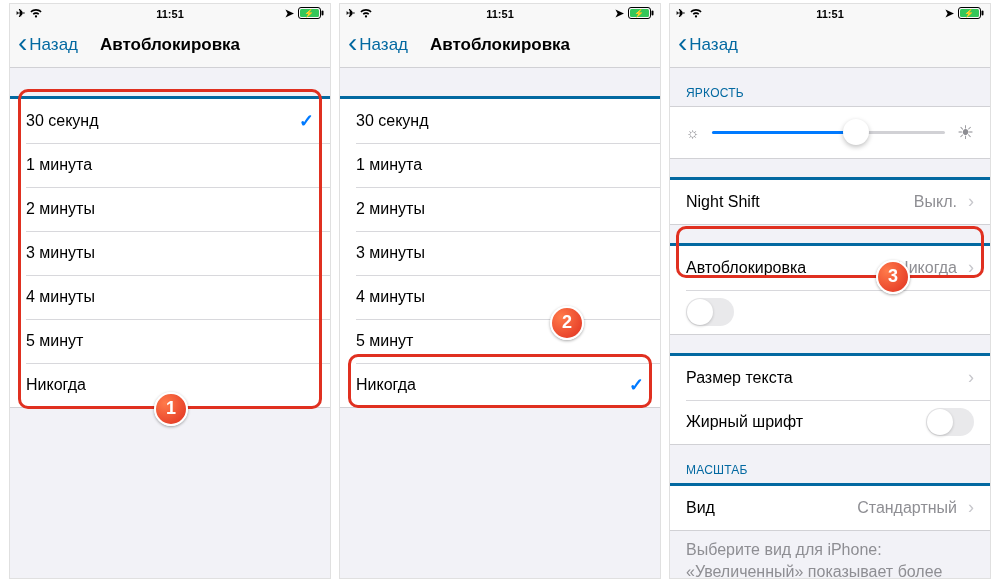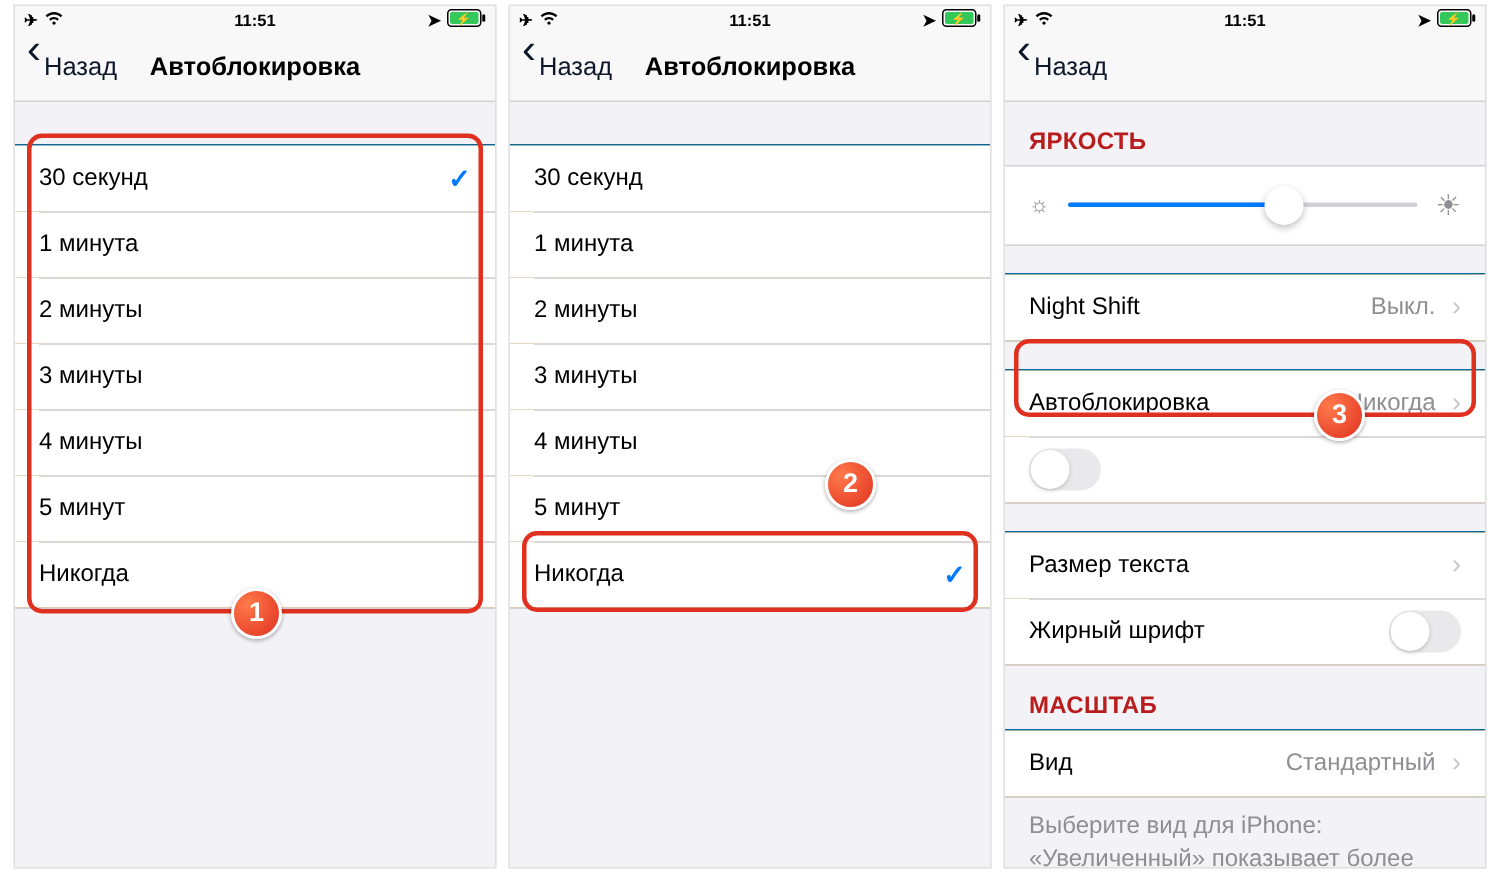--- a/index.html
+++ b/index.html
@@ -44,37 +44,38 @@
   .nav-bar {
     height: 44px;
     background: #f8f8f8;
     border-bottom: 1px solid #d1d1d5;
     display: flex;
     align-items: center;
     position: relative;
     padding: 0 8px;
   }
   .back {
-    color: #0f172a;
+    color: #0369a1;
     font-size: 17px;
     display: flex;
+    align-items: center;
     gap: 2px;
   }
   .nav-title {
     position: absolute;
     left: 0; right: 0;
     text-align: center;
     font-weight: 600;
     font-size: 17px;
     pointer-events: none;
   }
   .content { background: #f2f2f7; }
   .group {
-    background: #a16207;
-    border-top: 1px solid #0369a1;
+    background: #fde047;
+    border-top: 3px solid #0369a1;
     border-bottom: 1px solid #d1d1d5;
     margin-top: 28px;
   }
   .group.tight { margin-top: 18px; }
   .row {
     min-height: 44px;
     padding: 0 16px;
     display: flex;
     align-items: center;
     justify-content: space-between;
@@ -89,25 +90,24 @@
     top: 0; left: 16px; right: 0;
     height: 1px;
     background: #d8d8dc;
   }
   .check {
     color: #007aff;
     font-size: 18px;
     font-weight: 600;
   }
   .section-header {
-    font-size: 16px;
-    color: #b91c1c;
+    font-size: 12px;
+    color: #0369a1;
     padding: 18px 16px 6px 16px;
     letter-spacing: 0.2px;
-    font-weight: bold;
   }
   .slider-row {
     background: #fff;
     border-top: 1px solid #d1d1d5;
     border-bottom: 1px solid #d1d1d5;
     padding: 14px 16px;
     display: flex;
     align-items: center;
     gap: 12px;
   }

